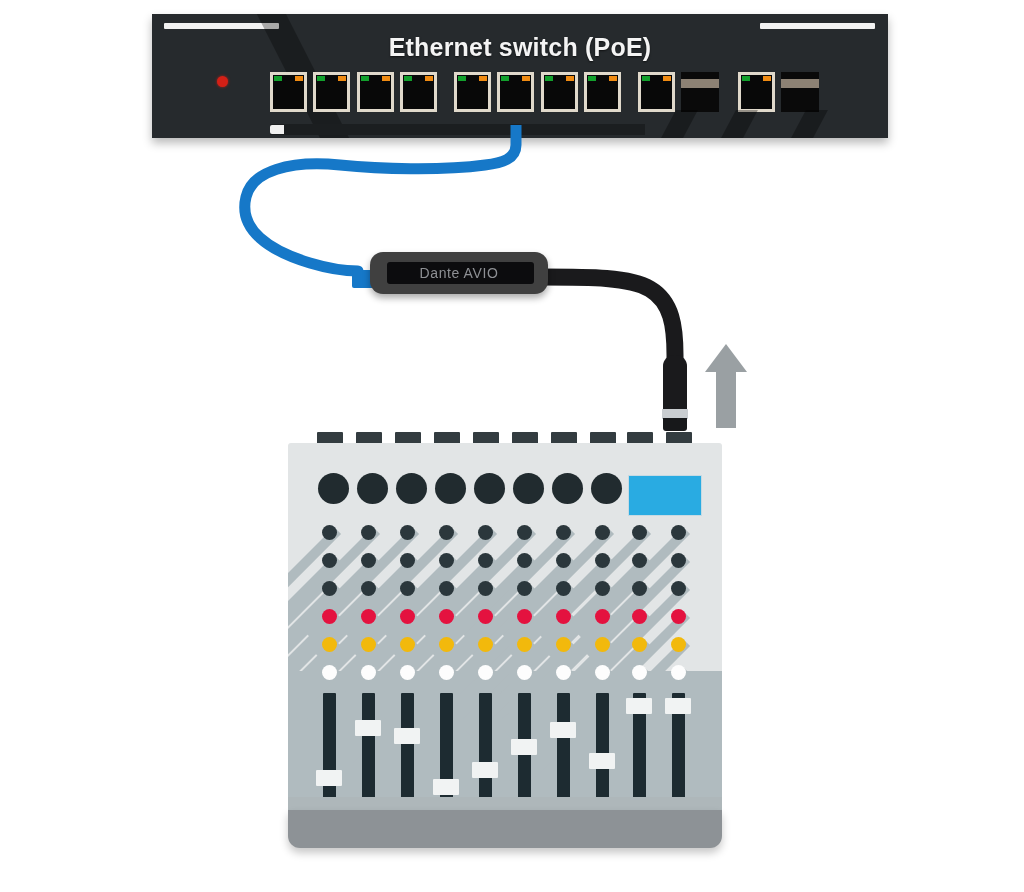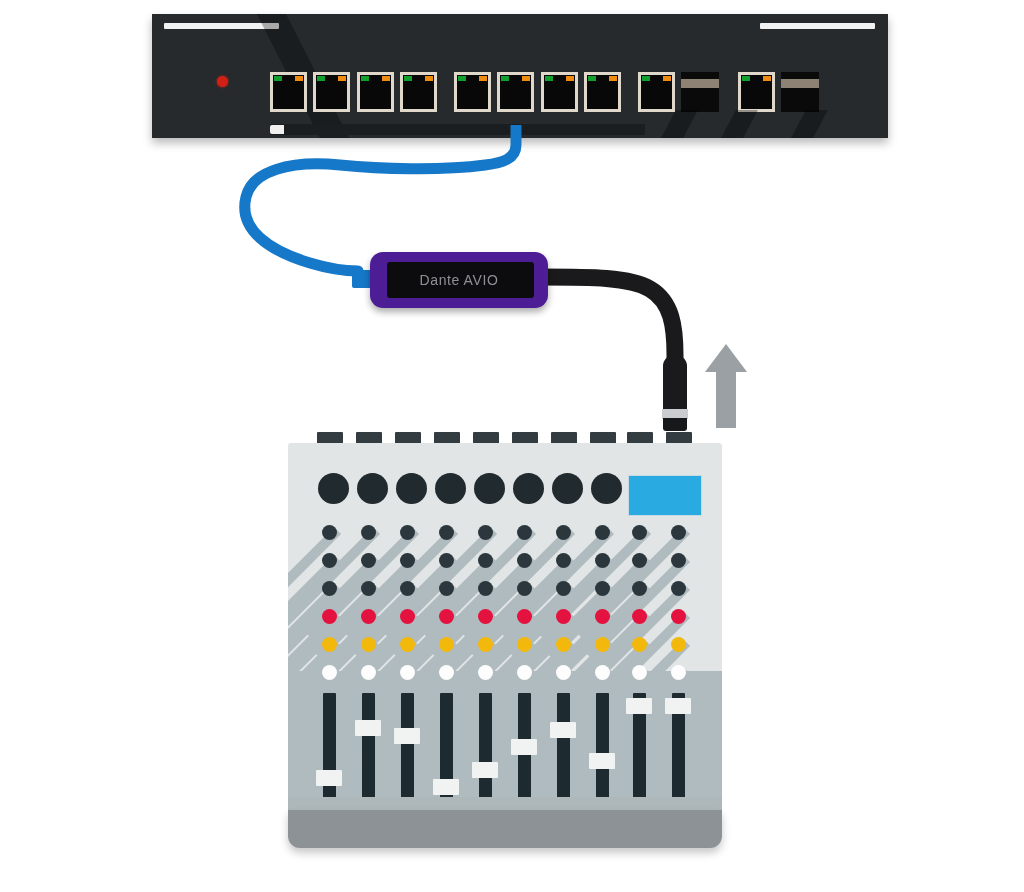--- a/index.html
+++ b/index.html
@@ -67,22 +67,22 @@
   }
 
   
   #blue-cable{position:absolute;left:230px;top:125px;width:330px;height:180px;}
 
   
   #black-cable{position:absolute;left:520px;top:255px;width:220px;height:190px;}
 
   
   #avio{
-    position:absolute;left:370px;top:252px;width:178px;height:56px;
-    background:#4c1d95;border-radius:13px;
+    position:absolute;left:370px;top:252px;width:178px;height:42px;
+    background:#404040;border-radius:13px;
     box-shadow:0 4px 7px rgba(0,0,0,.33);
   }
   #avio .win{
     position:absolute;left:17px;top:10px;right:14px;bottom:10px;
     background:#0c0c0e;border-radius:3px;
   }
   #avio-label{
     position:absolute;left:0;right:0;top:50%;transform:translateY(-50%);
     text-align:center;color:#8e9094;font-size:14px;letter-spacing:.6px;
   }
@@ -143,20 +143,21 @@
 <body>
 
 <div class="stage">
 
   <div id="switch">
     <div class="sw-inner">
 
       <div class="sw-rack left"></div>
       <div class="sw-rack right"></div>
 
+      <div id="switch-title">Ethernet switch (PoE)</div>
 
       <div class="red-led"></div>
       <div class="sw-diag" style="left:86px;"></div>
 
       <div class="port-row">
         <span class="port-group">
           <span class="rj45"><i class="led-g"></i><i class="led-o"></i></span>
           <span class="rj45"><i class="led-g"></i><i class="led-o"></i></span>
           <span class="rj45"><i class="led-g"></i><i class="led-o"></i></span>
           <span class="rj45"><i class="led-g"></i><i class="led-o"></i></span>

